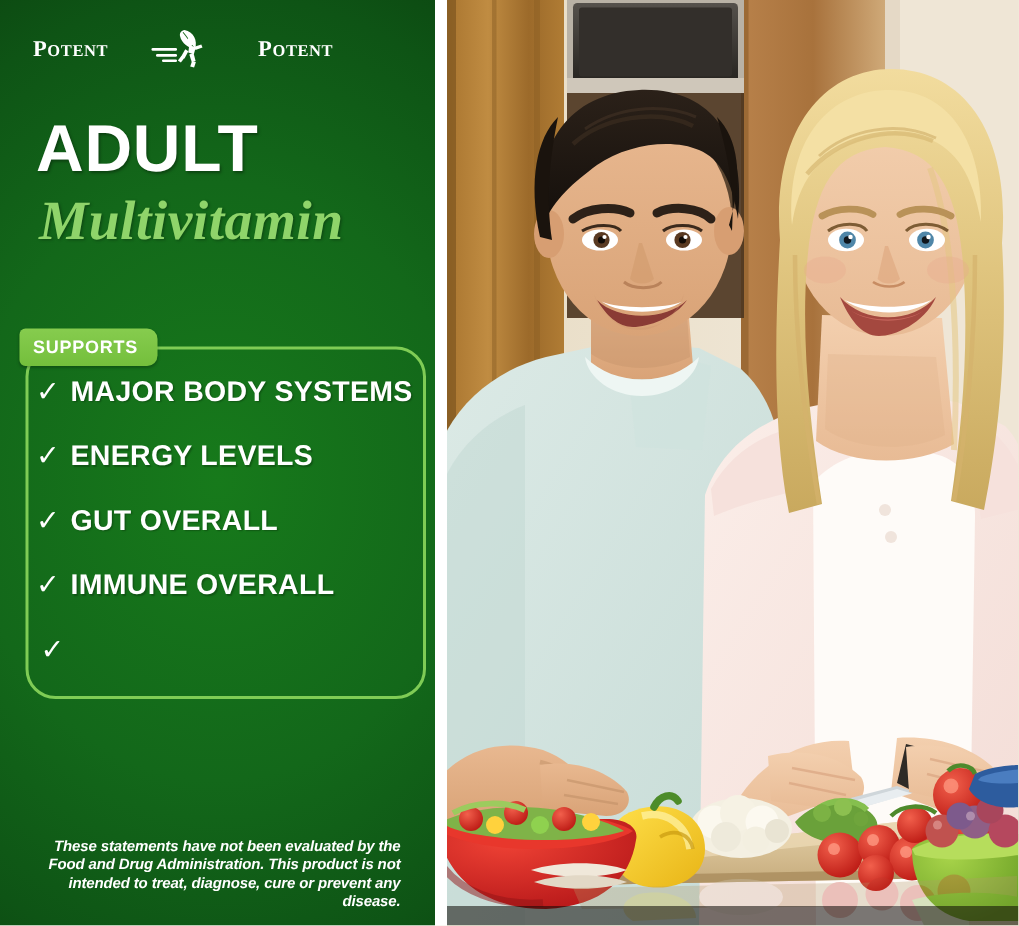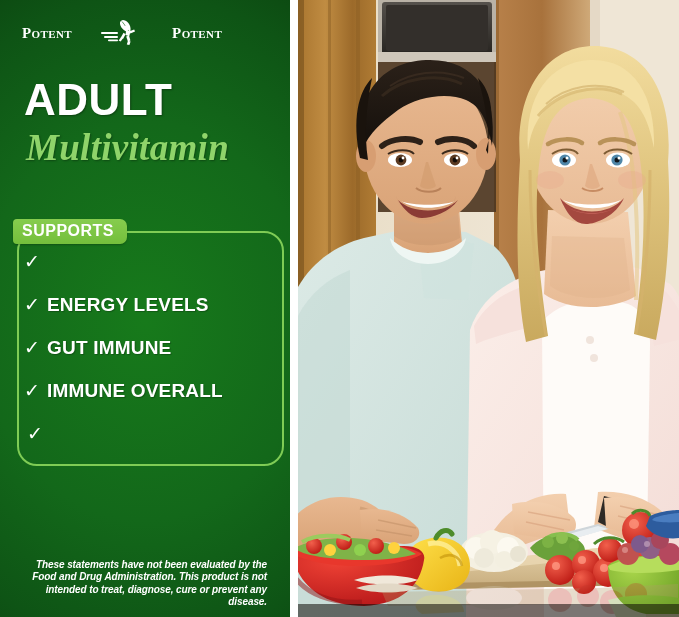--- a/index.html
+++ b/index.html
@@ -61,21 +61,21 @@
     position:absolute; left:13px; top:219px;
     z-index:3;
     background:linear-gradient(180deg,#86cc4e 0%,#74bf3c 100%);
     border-radius:4px 7px 7px 4px;
     padding:3px 13px 4px 9px;
     box-shadow:0 1px 2px rgba(0,0,0,0.25);
   }
   .supports-tab span {
     color:#ffffff;
     font-weight:bold;
-    font-size:16px;
+    font-size:12px;
     letter-spacing:0.5px;
   }
 
   
   .benefits-box {
     position:absolute; left:17px; top:231px;
     width:267px; height:235px;
     border:2px solid #7fcc55;
     border-radius:20px;
     z-index:2;
@@ -169,28 +169,29 @@
 
     <div class="benefits-box"></div>
 
     <div class="supports-tab">
       <span>SUPPORTS</span>
     </div>
 
     <div class="benefits-list">
       <div class="benefit-item">
         <span class="benefit-check">✓</span>
+        <span class="benefit-label">MAJOR BODY SYSTEMS</span>
       </div>
       <div class="benefit-item">
         <span class="benefit-check">✓</span>
         <span class="benefit-label">ENERGY LEVELS</span>
       </div>
       <div class="benefit-item">
         <span class="benefit-check">✓</span>
-        <span class="benefit-label">GUT IMMUNE</span>
+        <span class="benefit-label">GUT OVERALL</span>
       </div>
       <div class="benefit-item">
         <span class="benefit-check">✓</span>
         <span class="benefit-label">IMMUNE OVERALL</span>
       </div>
       <div class="benefit-item indented">
         <span class="benefit-check">✓</span>
       </div>
     </div>
 

